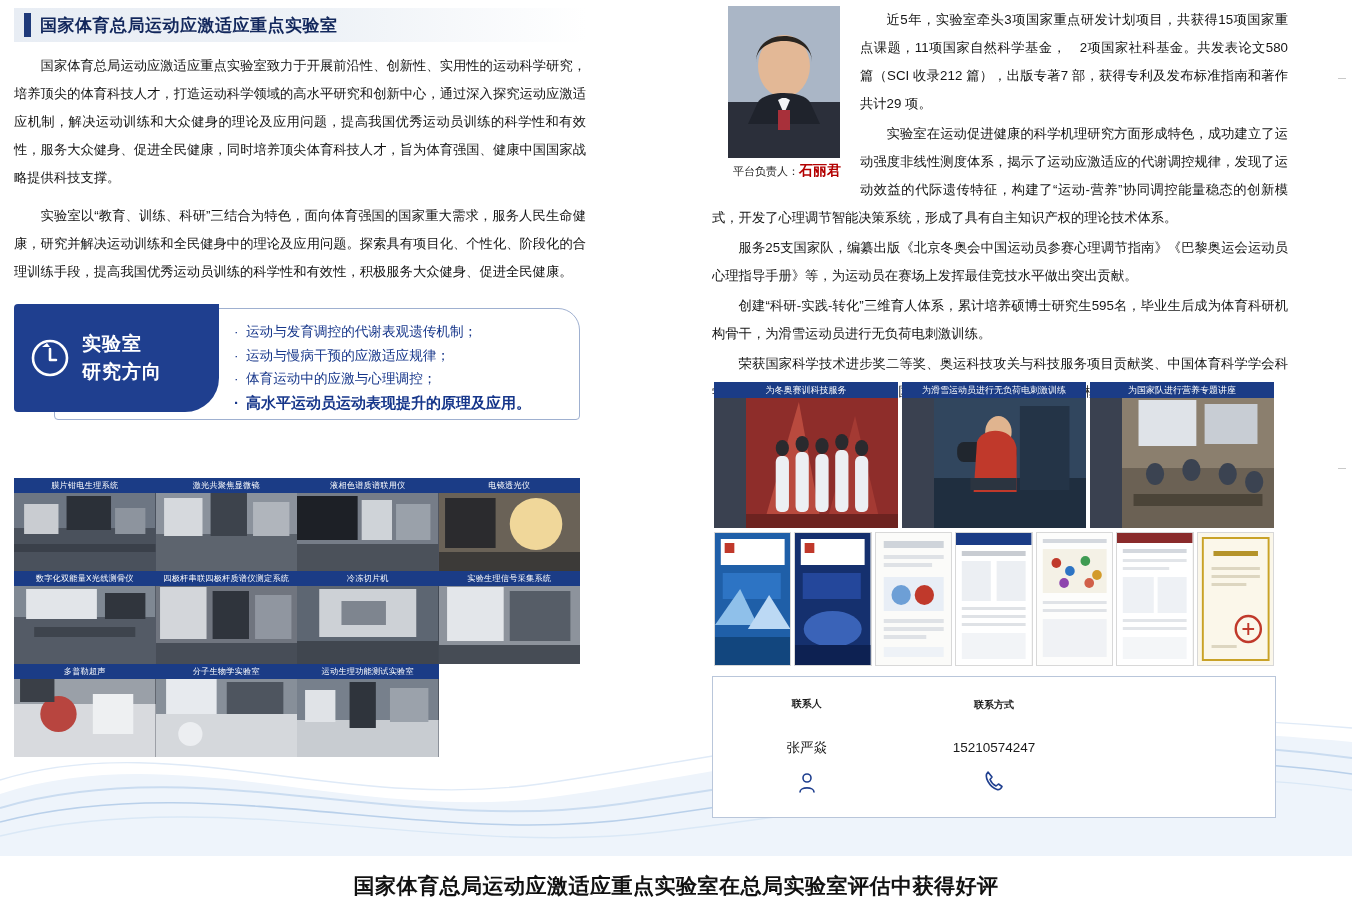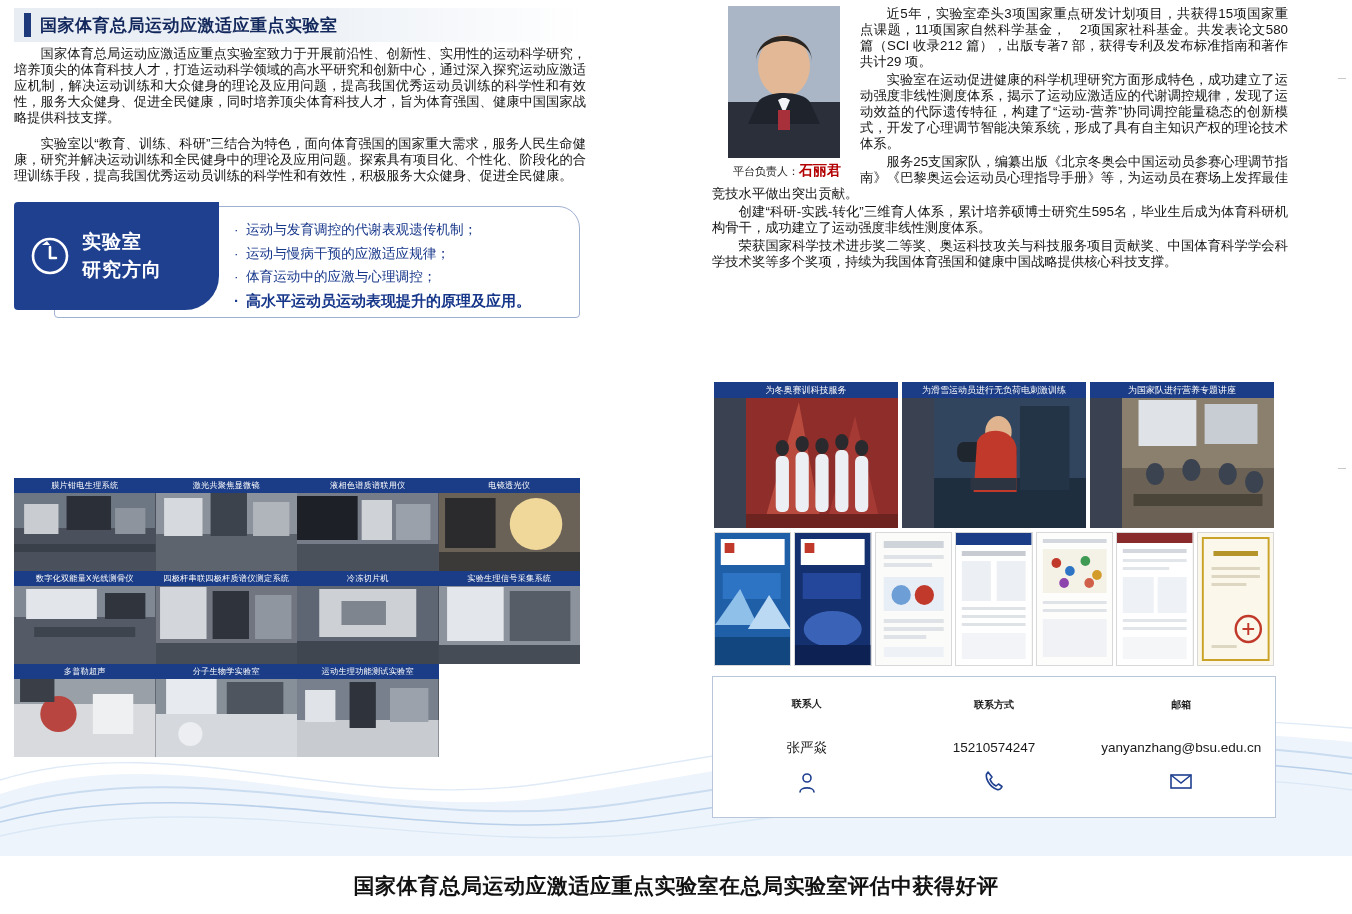--- a/index.html
+++ b/index.html
@@ -50,28 +50,28 @@
   }
   .title-bar .title-text {
     font-size: 17px;
     font-weight: bold;
     color: #12275c;
     letter-spacing: 0.5px;
   }
 
   .para {
     font-size: 13.3px;
-    line-height: 16px;
+    line-height: 28px;
     text-align: justify;
     text-indent: 2em;
     margin: 0;
     color: #141414;
   }
   .left-col .para { margin-top: 10px; }
-  #left-para-1 { margin-top: 4px; }
+  #left-para-1 { margin-top: 10px; }
 
   
   .research-box {
     position: relative;
     margin-top: 18px;
     width: 566px;
     height: 116px;
   }
   .research-box .outline {
     position: absolute;
@@ -509,21 +509,21 @@
       </svg>
     </div>
     <div class="portrait-label">
       <span>平台负责人：</span><span class="name">石丽君</span>
     </div>
   </div>
 
   <p class="para">近5年，实验室牵头3项国家重点研发计划项目，共获得15项国家重点课题，11项国家自然科学基金，　2项国家社科基金。共发表论文580 篇（SCI 收录212 篇），出版专著7 部，获得专利及发布标准指南和著作共计29 项。</p>
   <p class="para">实验室在运动促进健康的科学机理研究方面形成特色，成功建立了运动强度非线性测度体系，揭示了运动应激适应的代谢调控规律，发现了运动效益的代际遗传特征，构建了“运动-营养”协同调控能量稳态的创新模式，开发了心理调节智能决策系统，形成了具有自主知识产权的理论技术体系。</p>
   <p class="para">服务25支国家队，编纂出版《北京冬奥会中国运动员参赛心理调节指南》《巴黎奥运会运动员心理指导手册》等，为运动员在赛场上发挥最佳竞技水平做出突出贡献。</p>
-  <p class="para">创建“科研-实践-转化”三维育人体系，累计培养硕博士研究生595名，毕业生后成为体育科研机构骨干，成功建立了运动强度非线性测度体系。</p>
+  <p class="para">创建“科研-实践-转化”三维育人体系，累计培养硕博士研究生595名，毕业生后成为体育科研机构骨干，为滑雪运动员进行无负荷电刺激训练。</p>
   <p class="para">荣获国家科学技术进步奖二等奖、奥运科技攻关与科技服务项目贡献奖、中国体育科学学会科学技术奖等多个奖项，持续为我国体育强国和健康中国战略提供核心科技支撑。</p>
 </div>
 
 <div class="rphoto-row1">
 
   <div class="rphoto">
     <svg width="100%" height="100%" viewBox="0 0 184 146" preserveAspectRatio="none">
       <rect width="184" height="146" fill="#8e2d2a"></rect>
       <path d="M20 146 L64 20 L92 146 Z" fill="#b94a3e"></path>
       <path d="M96 146 L132 34 L164 146 Z" fill="#a43a33"></path>
@@ -697,25 +697,15 @@
   <div class="contact-item">
     <div class="c-label">联系方式</div>
     <div class="c-value">15210574247</div>
     <div class="c-icon">
       <svg width="24" height="24" viewBox="0 0 24 24">
         <path d="M6 3 C4 5 3.5 8 6 12.5 C8.5 17 12 19.5 15 20.5 C17.5 21.3 19.5 19 20 17.5 L16.5 15 L14 17 C12 16 9 13 8 10.5 L10 8 Z" fill="none" stroke="#1f3f8f" stroke-width="1.6" stroke-linejoin="round"></path>
       </svg>
     </div>
   </div>
 
-  <div class="contact-item">
-    <div class="c-label">邮箱</div>
-    <div class="c-value">yanyanzhang@bsu.edu.cn</div>
-    <div class="c-icon">
-      <svg width="26" height="24" viewBox="0 0 26 24">
-        <rect x="3" y="6" width="20" height="13" fill="none" stroke="#1f3f8f" stroke-width="1.6"></rect>
-        <path d="M3 6 L13 14 L23 6" fill="none" stroke="#1f3f8f" stroke-width="1.6"></path>
-      </svg>
-    </div>
-  </div>
 </div>
 
 <div class="bottom-caption">国家体育总局运动应激适应重点实验室在总局实验室评估中获得好评</div>
 
 </body></html>

